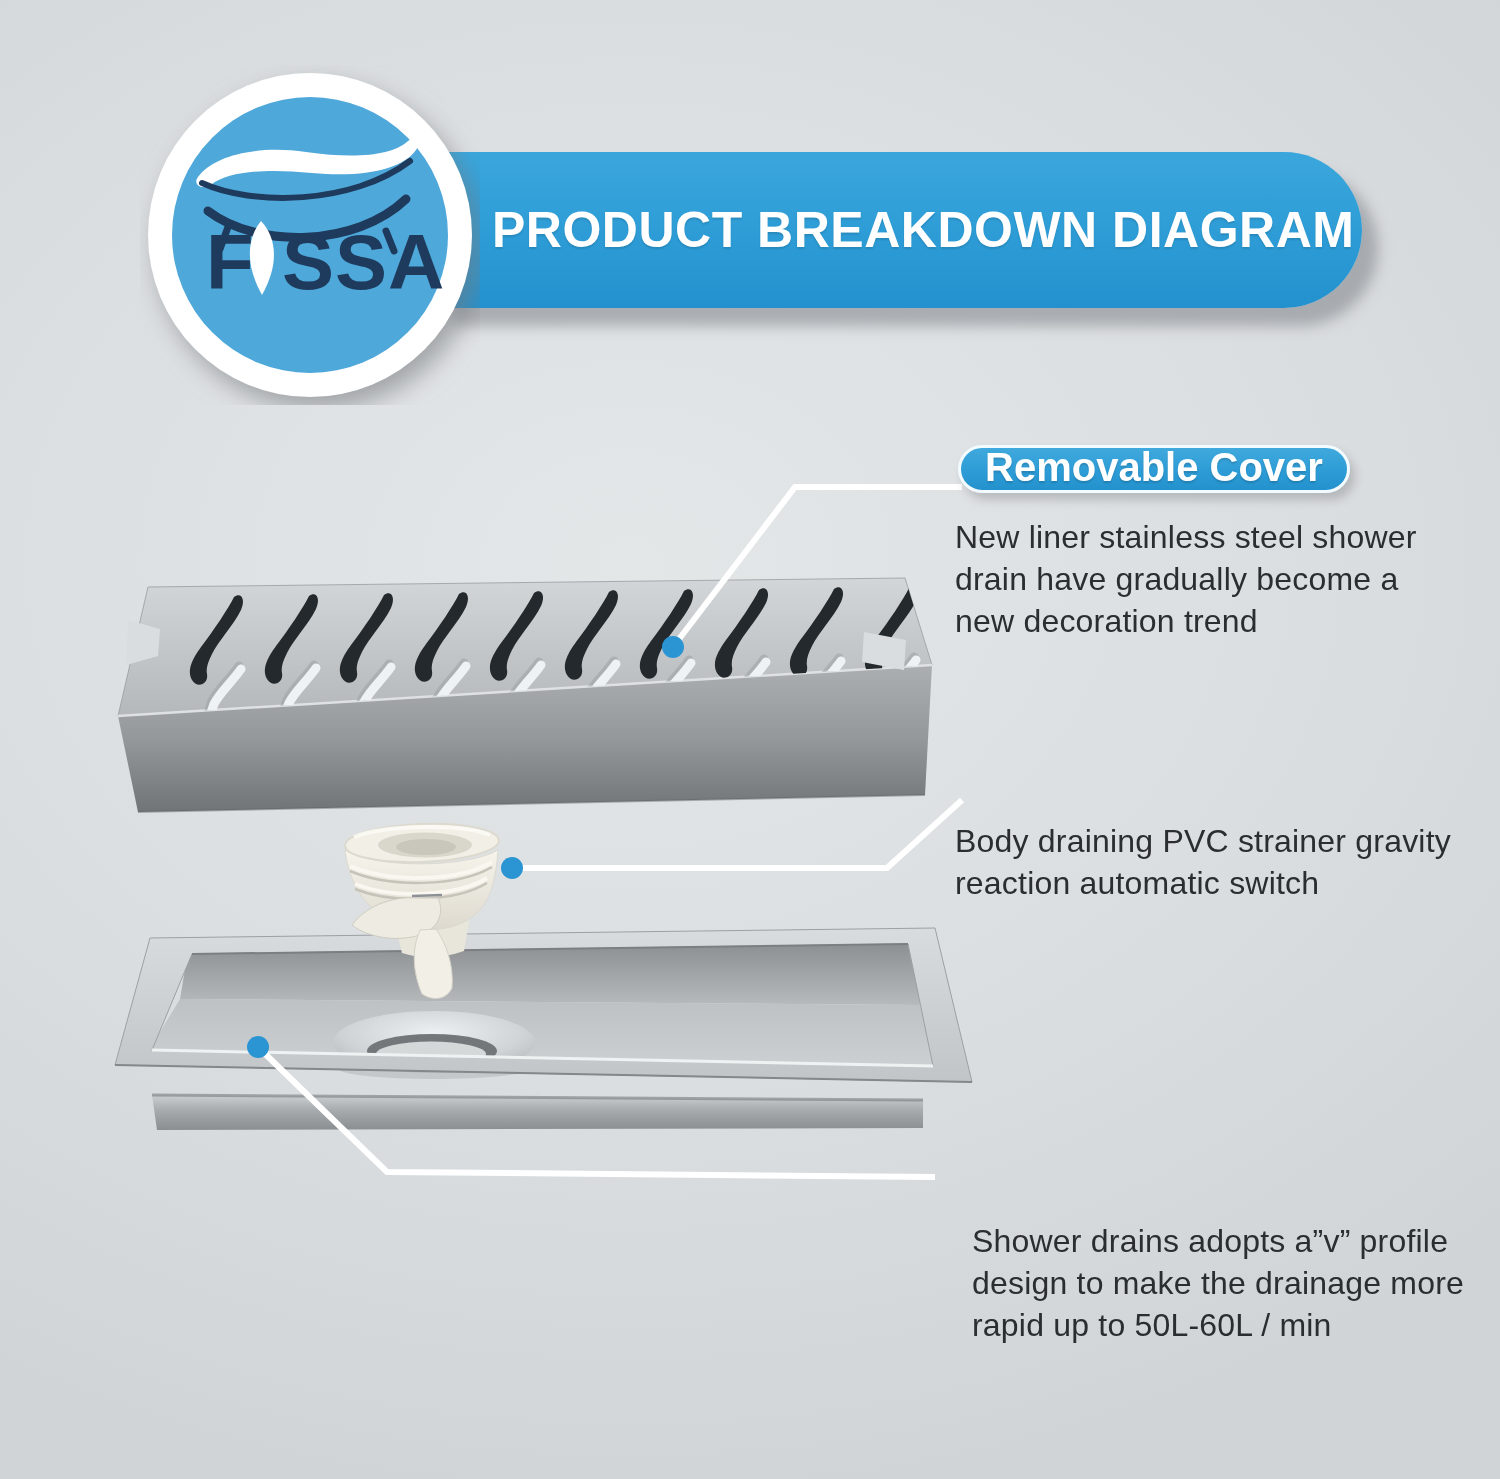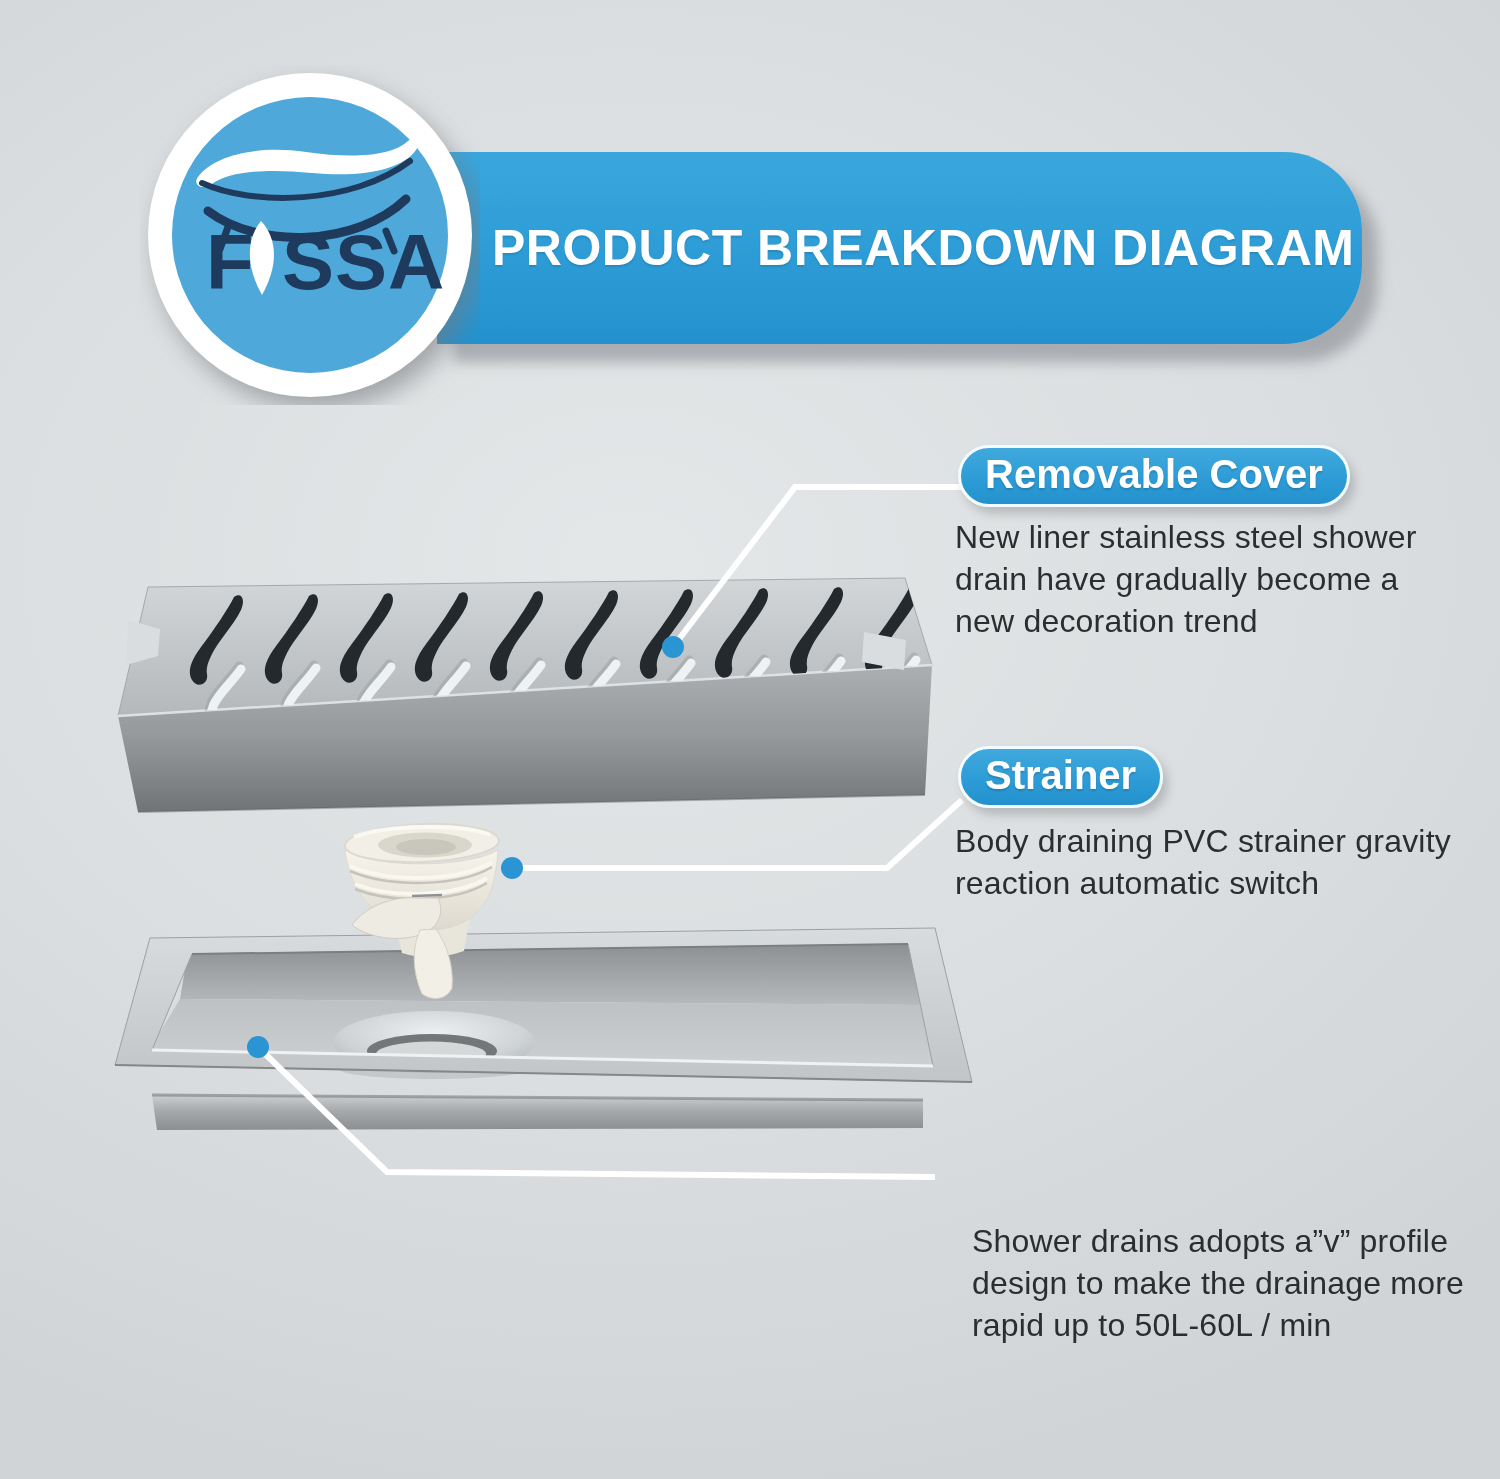--- a/index.html
+++ b/index.html
@@ -3,38 +3,38 @@
 <meta charset="utf-8">
 <style>
   html,body{margin:0;padding:0;background:#c9cdce;}
   *{box-sizing:border-box;font-family:"Liberation Sans", sans-serif;}
   #canvas{
     position:relative;width:1500px;height:1479px;overflow:hidden;
     background:radial-gradient(1250px 950px at 42% 38%, #e4e7e8 0%, #dbdee0 55%, #d1d4d6 100%);
   }
   
   .banner{
-    position:absolute;left:437px;top:152px;width:925px;height:192px;
+    position:absolute;left:437px;top:152px;width:925px;height:156px;
     border-radius:0 78px 78px 0;
     background:linear-gradient(180deg,#3aa6dc 0%,#2d9cd6 55%,#2391cd 100%);
     box-shadow:16px 18px 14px rgba(125,130,136,0.55);
     display:flex;align-items:center;padding-left:55px;z-index:3;
   }
   .banner-title{
     color:#ffffff;font-size:50px;font-weight:bold;letter-spacing:0.5px;
     text-shadow:0 2px 2px rgba(0,0,0,0.12);white-space:nowrap;
   }
   .logo-wrap{position:absolute;left:140px;top:65px;width:340px;height:340px;z-index:4;}
   
   .product{position:absolute;z-index:1;}
   .leaders{position:absolute;left:0;top:0;width:1500px;height:1479px;z-index:2;pointer-events:none;}
   
   .pill{
     position:absolute;z-index:5;display:inline-flex;align-items:center;
-    height:62px;padding:0 24px 4px 24px;border:3px solid #f2fbff;border-radius:34px;
+    height:48px;padding:0 24px 4px 24px;border:3px solid #f2fbff;border-radius:34px;
     background:linear-gradient(180deg,#40a9dd 0%,#2d9cd6 55%,#2391cd 100%);
     box-shadow:5px 7px 10px rgba(95,100,105,0.30);
     color:#ffffff;font-size:40px;font-weight:bold;white-space:nowrap;
     text-shadow:0 2px 2px rgba(0,0,0,0.15);
   }
   .para{
     position:absolute;z-index:5;color:#2b2e31;font-size:32px;line-height:42px;
     letter-spacing:0.2px;
   }
   .para b{font-weight:normal;}
@@ -178,20 +178,17 @@
       <path d="M121,156 C136,172 140,198 122,230 C104,198 108,172 121,156 Z" fill="#ffffff"></path>
       <text x="142" y="224" font-size="78" font-weight="bold" fill="#1e3a5c" letter-spacing="1">SSA</text>
     </svg>
   </div>
 
   <div class="pill" style="left:958px;top:445px;">
     <span>Removable Cover</span>
   </div>
   <div class="para" style="left:955px;top:516px;width:500px;"><span>New </span><b>liner</b><span> stainless steel </span><b>shower drain</b><span> have gradually become a new decoration trend</span></div>
 
-  <div class="pill" style="left:958px;top:746px;">
-    <span>Strainer</span>
-  </div>
   <div class="para" style="left:955px;top:820px;width:560px;"><span>Body draining </span><b>PVC</b><span> strainer gravity reaction automatic switch</span></div>
 
   <div class="para" style="left:972px;top:1220px;width:560px;"><span>Shower drains adopts a”v” profile design to make the drainage more rapid up to 50L-60L / min</span></div>
 
 </div>
 
 </body></html>

